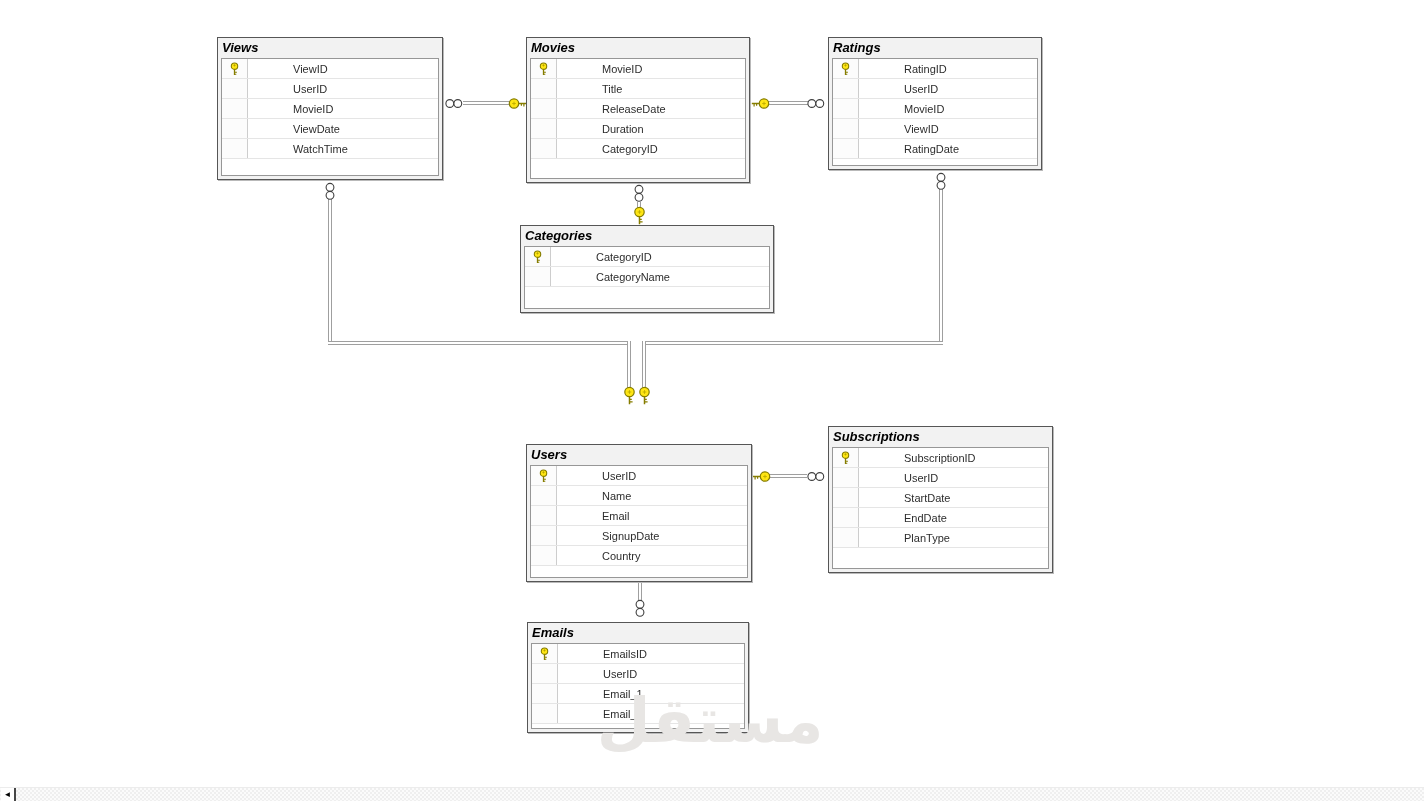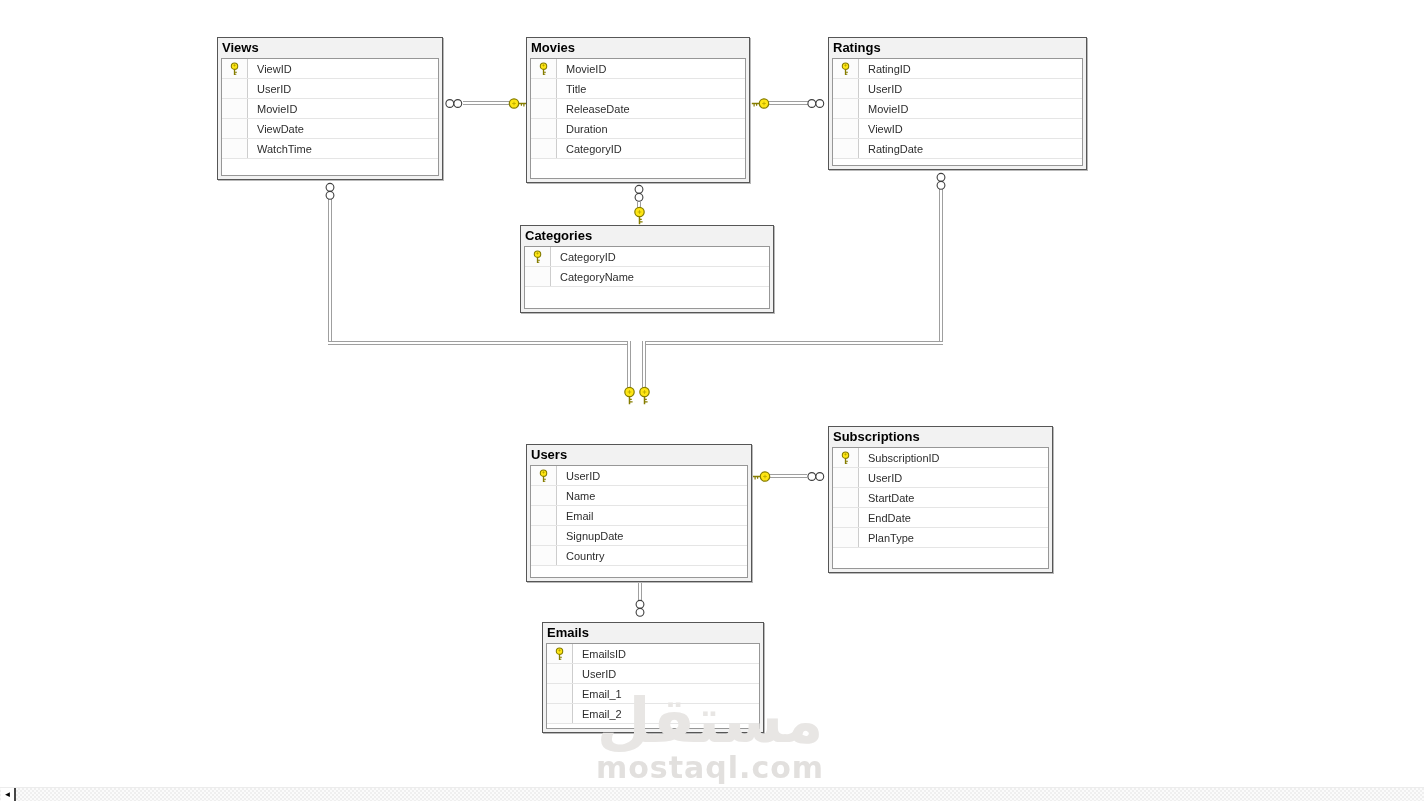--- a/index.html
+++ b/index.html
@@ -9,27 +9,27 @@
   }
   #canvas{position:absolute;left:0;top:0;width:1424px;height:788px;}
 
   
   .table-window{
     position:absolute;box-sizing:border-box;background:#f2f2f2;
     border:1px solid #565656;box-shadow:1px 1px 0 #b9b9b9;
   }
   .t-header{
     height:19px;line-height:19px;padding-left:4px;
-    font-size:13px;font-weight:bold;color:#000;white-space:nowrap;overflow:hidden;
+    font-size:13px;font-weight:bold;color:#000;white-space:nowrap;overflow:hidden;font-style:italic;
   }
   .t-body{
     position:absolute;left:3px;right:3px;top:20px;bottom:3px;
     background:#ffffff;border:1px solid #979797;overflow:hidden;
   }
-  .table-row{display:flex;height:20px;box-sizing:border-box;border-bottom:1px solid #e5e5e5;align-items:stretch;}
+  .table-row{display:flex;height:20px;box-sizing:border-box;border-bottom:1px solid #e5e5e5;align-items:stretch;gap:36px;}
   .icon-cell{
     width:25px;flex:none;border-right:1px solid #cdcdcd;background:#fcfcfc;
     display:flex;align-items:center;justify-content:center;
   }
   .col-name{
     padding-left:9px;font-size:11px;color:#2d2d2d;display:flex;align-items:center;white-space:nowrap;
   }
 
   
   .hline{position:absolute;height:2px;background:#fff;border-top:1px solid #9f9f9f;border-bottom:1px solid #9f9f9f;}
@@ -202,21 +202,21 @@
         <div class="table-row">
     <div class="icon-cell"></div>
     <div class="col-name">Duration</div>
   </div>
         <div class="table-row">
     <div class="icon-cell"></div>
     <div class="col-name">CategoryID</div>
   </div>
       </div>
   </div>
-    <div class="table-window" style="left: 828px; top: 37px; width: 259px; height: 133px;">
+    <div class="table-window" style="left: 828px; top: 37px; width: 214px; height: 133px;">
     <div class="t-header">Ratings</div>
     <div class="t-body">
         <div class="table-row">
     <div class="icon-cell">
             <svg width="11" height="14" viewBox="0 0 11 14">
               <circle cx="5.5" cy="4.2" r="3.2" fill="#ffe613" stroke="#867d00" stroke-width="1.1"></circle>
               <path d="M4.4 3.4 h2.2 M5.5 2.3 v2.2" stroke="#b5a300" stroke-width="0.9" fill="none"></path>
               <path d="M5.5 7.4 V13" stroke="#867d00" stroke-width="1.3" fill="none"></path>
               <path d="M5.5 10.2 h2.4 M5.5 12.3 h1.8" stroke="#867d00" stroke-width="1.1" fill="none"></path>
             </svg>
@@ -318,21 +318,21 @@
         <div class="table-row">
     <div class="icon-cell"></div>
     <div class="col-name">EndDate</div>
   </div>
         <div class="table-row">
     <div class="icon-cell"></div>
     <div class="col-name">PlanType</div>
   </div>
       </div>
   </div>
-    <div class="table-window" style="left: 527px; top: 622px; width: 222px; height: 111px; margin-left: 15px;">
+    <div class="table-window" style="left: 527px; top: 622px; width: 222px; height: 111px;">
     <div class="t-header">Emails</div>
     <div class="t-body">
         <div class="table-row">
     <div class="icon-cell">
             <svg width="11" height="14" viewBox="0 0 11 14">
               <circle cx="5.5" cy="4.2" r="3.2" fill="#ffe613" stroke="#867d00" stroke-width="1.1"></circle>
               <path d="M4.4 3.4 h2.2 M5.5 2.3 v2.2" stroke="#b5a300" stroke-width="0.9" fill="none"></path>
               <path d="M5.5 7.4 V13" stroke="#867d00" stroke-width="1.3" fill="none"></path>
               <path d="M5.5 10.2 h2.4 M5.5 12.3 h1.8" stroke="#867d00" stroke-width="1.1" fill="none"></path>
             </svg>
@@ -350,19 +350,18 @@
         <div class="table-row">
     <div class="icon-cell"></div>
     <div class="col-name">Email_2</div>
   </div>
       </div>
   </div>
   </div>
 
 <div class="watermark">
   <div class="wm-logo">مستقل</div>
-  <div class="wm-site">mostaql.com</div>
 </div>
 
 <div class="scrollbar">
   <div class="scroll-btn">◄</div>
   <div class="scroll-sep"></div>
 </div>
 
 </body></html>

